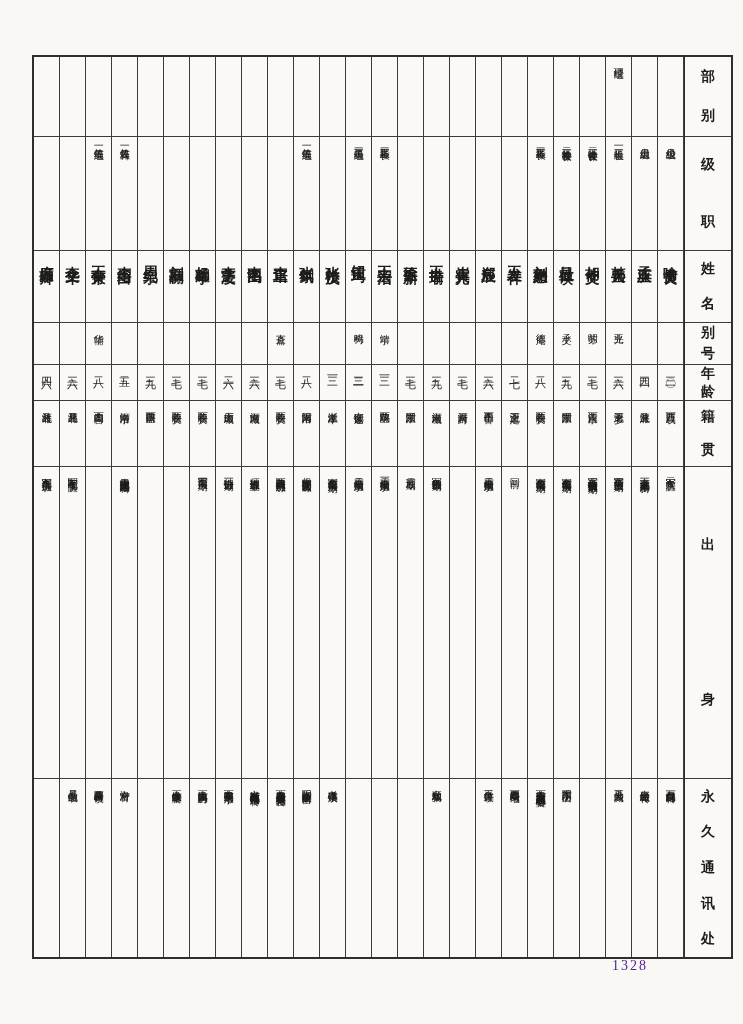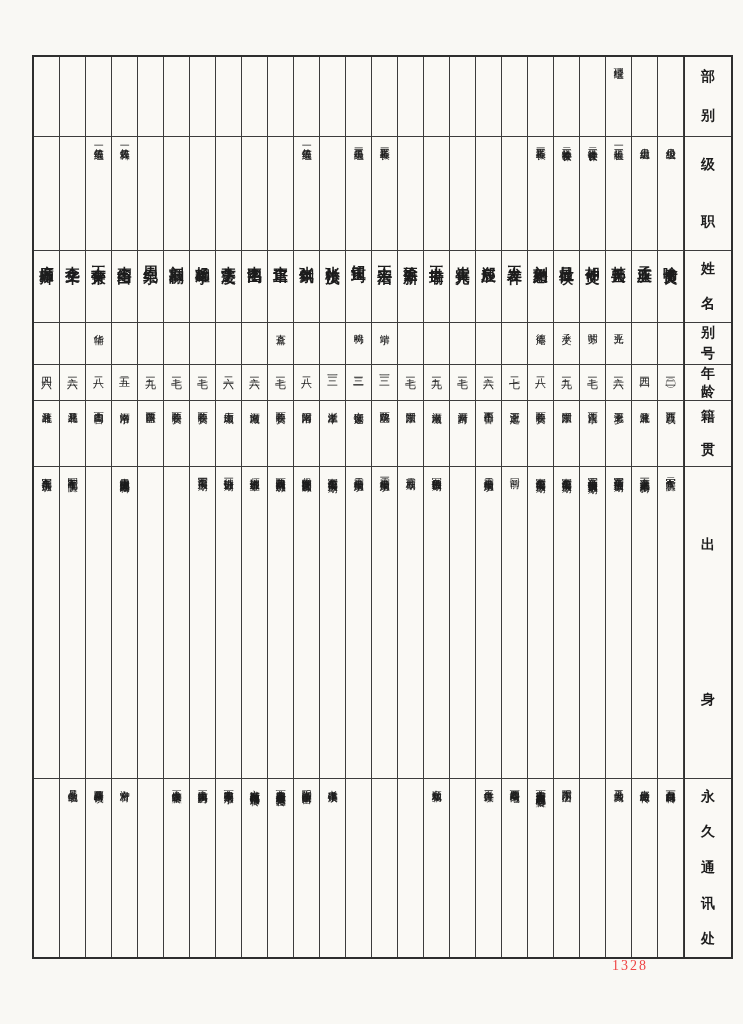--- a/index.html
+++ b/index.html
@@ -53,21 +53,21 @@
     align-items:center;justify-content:space-around;
     font-weight:bold;font-size:14px;
     padding-top:0;
   }
   .hcell span{display:block;}
   .page-number{
     position:absolute;
     top:958px;left:612px;
     font-size:14px;
     letter-spacing:2px;
-    color:#ef4444;
+    color:#4c1d95;
     font-family:"Liberation Serif", serif;
   }
 </style>
 </head>
 <body>
 
 <div class="page">
 
   <div class="table-wrap">
 

